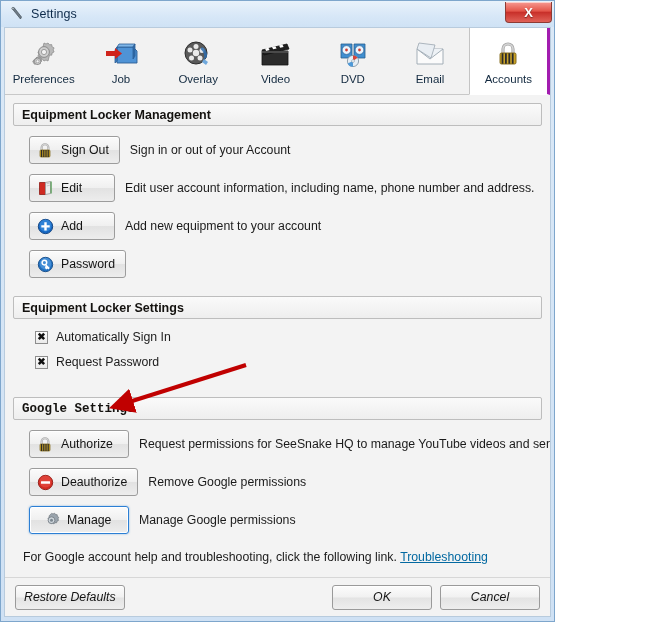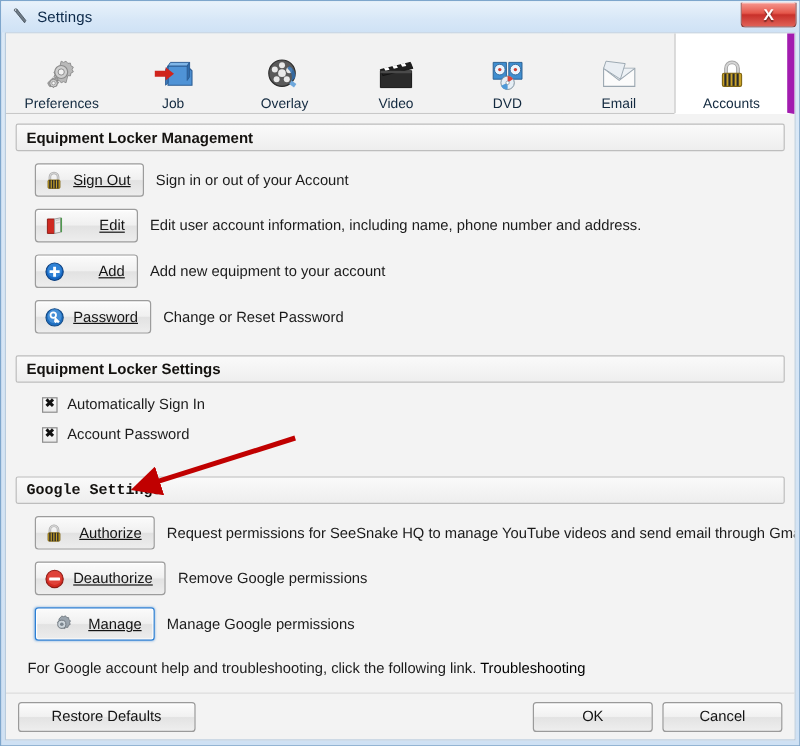--- a/index.html
+++ b/index.html
@@ -10,21 +10,21 @@
     width: 667px; height: 622px;
     font-family: "Liberation Sans", sans-serif;
     font-size: 12px;
     color: #1c1c1c;
     overflow: hidden;
   }
 
   
   .window {
     position: relative;
-    width: 667px; height: 622px;
+    width: 555px; height: 622px;
     box-sizing: border-box;
     background: #f0f0f0;
     border: 1px solid #7ea6cc;
     background-image: linear-gradient(#dbe9f7, #cfe1f4);
   }
 
   
   .titlebar {
     position: relative;
     height: 26px;
@@ -79,30 +79,30 @@
     display: flex;
     background: #f2f2f2;
     border-bottom: 1px solid #c8c8c8;
     flex: none;
   }
   .tab {
     flex: 1 1 0;
     display: flex;
     flex-direction: column;
     align-items: center;
-    justify-content: flex-end;
+    justify-content: center;
     gap: 2px;
     cursor: pointer;
     position: relative;
     background: #f2f2f2;
   }
   .tab.selected {
     background: #ffffff;
     border-left: 1px solid #c4c4c4;
-    border-right: 6px solid #a21caf;
+    border-right: 3px solid #a21caf;
     border-bottom: 1px solid #ffffff;
     margin-bottom: -1px;
   }
   .tab .ticon {
     height: 34px; width: 42px;
     display: flex; align-items: center; justify-content: center;
   }
   .tab .tlabel {
     font-size: 11.5px;
     color: #12293f;
@@ -156,21 +156,21 @@
     background: linear-gradient(#fbfbfb, #f0f0f0 48%, #e2e2e2 52%, #ededed);
     display: inline-flex;
     align-items: center;
     padding: 0 10px 0 6px;
     gap: 7px;
     cursor: pointer;
     font-size: 12.3px;
     color: #141414;
     box-shadow: inset 0 1px 0 #ffffff;
   }
-  .btn .blabel { flex: 1; text-align: right; text-decoration: underline; }
+  .btn .blabel { flex: 1; text-align: left; }
   .btn.focused {
     border: 1px solid #2c7fd4;
     box-shadow: inset 0 0 0 1px #ffffff, 0 0 2px rgba(44,127,212,.6);
     padding-left: 12px;
   }
   .btn .bicon {
     width: 18px; height: 18px;
     display: flex; align-items: center; justify-content: center;
     flex: none;
   }
@@ -200,21 +200,22 @@
     font-size: 12.3px;
   }
 
   .footnote {
     margin-top: 16px;
     padding-left: 10px;
     font-size: 12.3px;
     color: #1b1b1b;
   }
   .footnote a {
-    color: #000000;
+    color: #0369a1;
+    text-decoration: underline;
     cursor: pointer;
   }
 
   
   .bottombar {
     flex: none;
     height: 38px;
     display: flex;
     align-items: center;
     padding: 0 10px;
@@ -228,22 +229,23 @@
     box-sizing: border-box;
     border: 1px solid #9a9a9a;
     border-radius: 3px;
     background: linear-gradient(#fcfcfc, #f1f1f1 48%, #e3e3e3 52%, #eeeeee);
     display: inline-flex;
     align-items: center;
     justify-content: center;
     font-size: 12.3px;
     color: #141414;
     cursor: pointer;
-    padding: 0 27px;
+    padding: 0 8px;
     box-shadow: inset 0 1px 0 #ffffff;
+    font-style: italic;
   }
   .btn-ok { min-width: 100px; margin-right: 8px; }
   .btn-cancel { min-width: 100px; }
 
   
   .annotation {
     position: absolute;
     left: 0; top: 0;
     width: 667px; height: 622px;
     pointer-events: none;
@@ -444,33 +446,32 @@
           <span class="bicon">
             <svg width="17" height="17" viewBox="0 0 17 17">
               <circle cx="8.5" cy="8.5" r="7.2" fill="#1f6fc0" stroke="#134a86" stroke-width=".9"></circle>
               <circle cx="8.5" cy="7.6" r="5.8" fill="#5ea4e4" opacity=".6"></circle>
               <circle cx="7.4" cy="6.6" r="2.3" fill="none" stroke="#ffffff" stroke-width="1.5"></circle>
               <path d="M8.8 8 l4 4 -1.4 1.4 -1-1 -1 1 -1.4-1.4z" fill="#ffffff"></path>
             </svg>
           </span>
           <span class="blabel">Password</span>
         </div>
-        <span class="desc">Change or Reset Password</span>
       </div>
 
       <div class="group-header" style="margin-top:18px;">Equipment Locker Settings</div>
 
       <div class="check-row">
         <span class="checkbox">✖</span>
         <span class="clabel">Automatically Sign In</span>
       </div>
 
       <div class="check-row">
         <span class="checkbox">✖</span>
-        <span class="clabel">Account Password</span>
+        <span class="clabel">Request Password</span>
       </div>
 
       <div class="group-header" style="margin-top:28px;font-family:Liberation Mono, monospace;">Google Settings</div>
 
       <div class="row">
         <div class="btn" style="min-width:100px;">
           <span class="bicon">
             <svg width="16" height="17" viewBox="0 0 16 17">
               <path d="M4.6 8 v-2.4 a3.4 3.4 0 0 1 6.8 0 v2.4" fill="none" stroke="#a8a8a8" stroke-width="2.1"></path>
               <path d="M4.6 8 v-2.4 a3.4 3.4 0 0 1 6.8 0 v2.4" fill="none" stroke="#dcdcdc" stroke-width=".9"></path>

